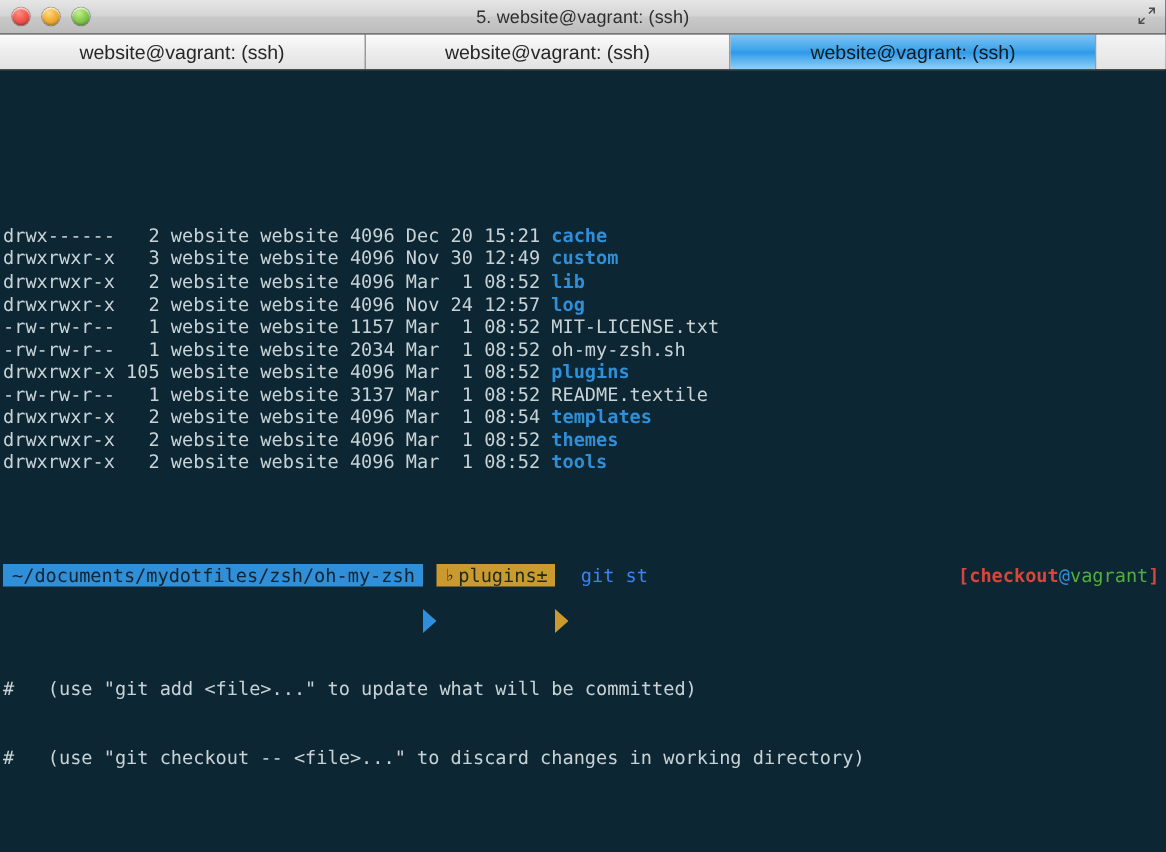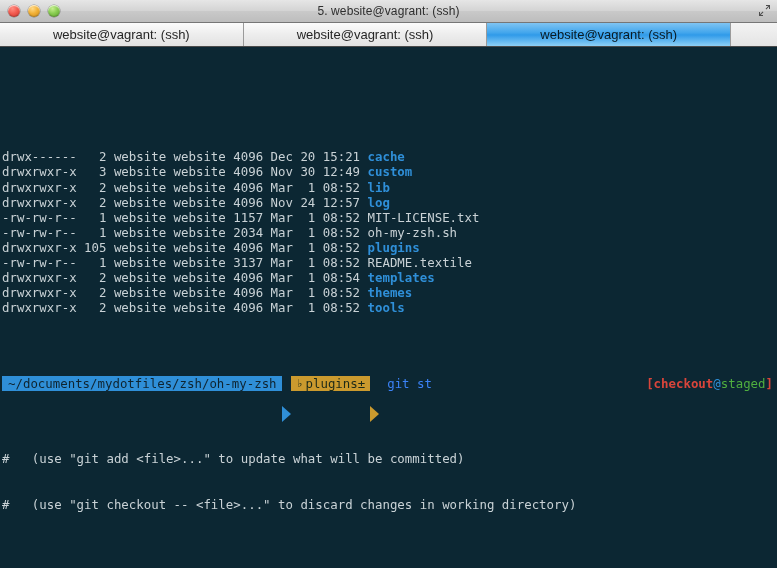--- a/index.html
+++ b/index.html
@@ -211,21 +211,21 @@
           </svg>
       </div>
       <div class="seg seg-git"><span class="gitglyph">♭</span><span>plugins±</span></div>
       <div class="arrow">
         <svg width="9" height="16" viewBox="0 0 9 16">
             <path d="M0 0 L9 8 L0 16 Z" fill="#cb9a2e"></path>
           </svg>
       </div>
       <div class="cmd">git st</div>
       <div class="rprompt">
-        <span class="c-red">[</span><span class="c-red">checkout</span><span class="c-blue">@</span><span class="c-green">staged</span><span class="c-red">]</span>
+        <span class="c-red">[</span><span class="c-red">checkout</span><span class="c-blue">@</span><span class="c-green">vagrant</span><span class="c-red">]</span>
       </div>
     </div>
 
     
     <div class="line c-default">#   (use "git add &lt;file&gt;..." to update what will be committed)</div>
     <div class="line c-default">#   (use "git checkout -- &lt;file&gt;..." to discard changes in working directory)</div>
     
     
     
     

